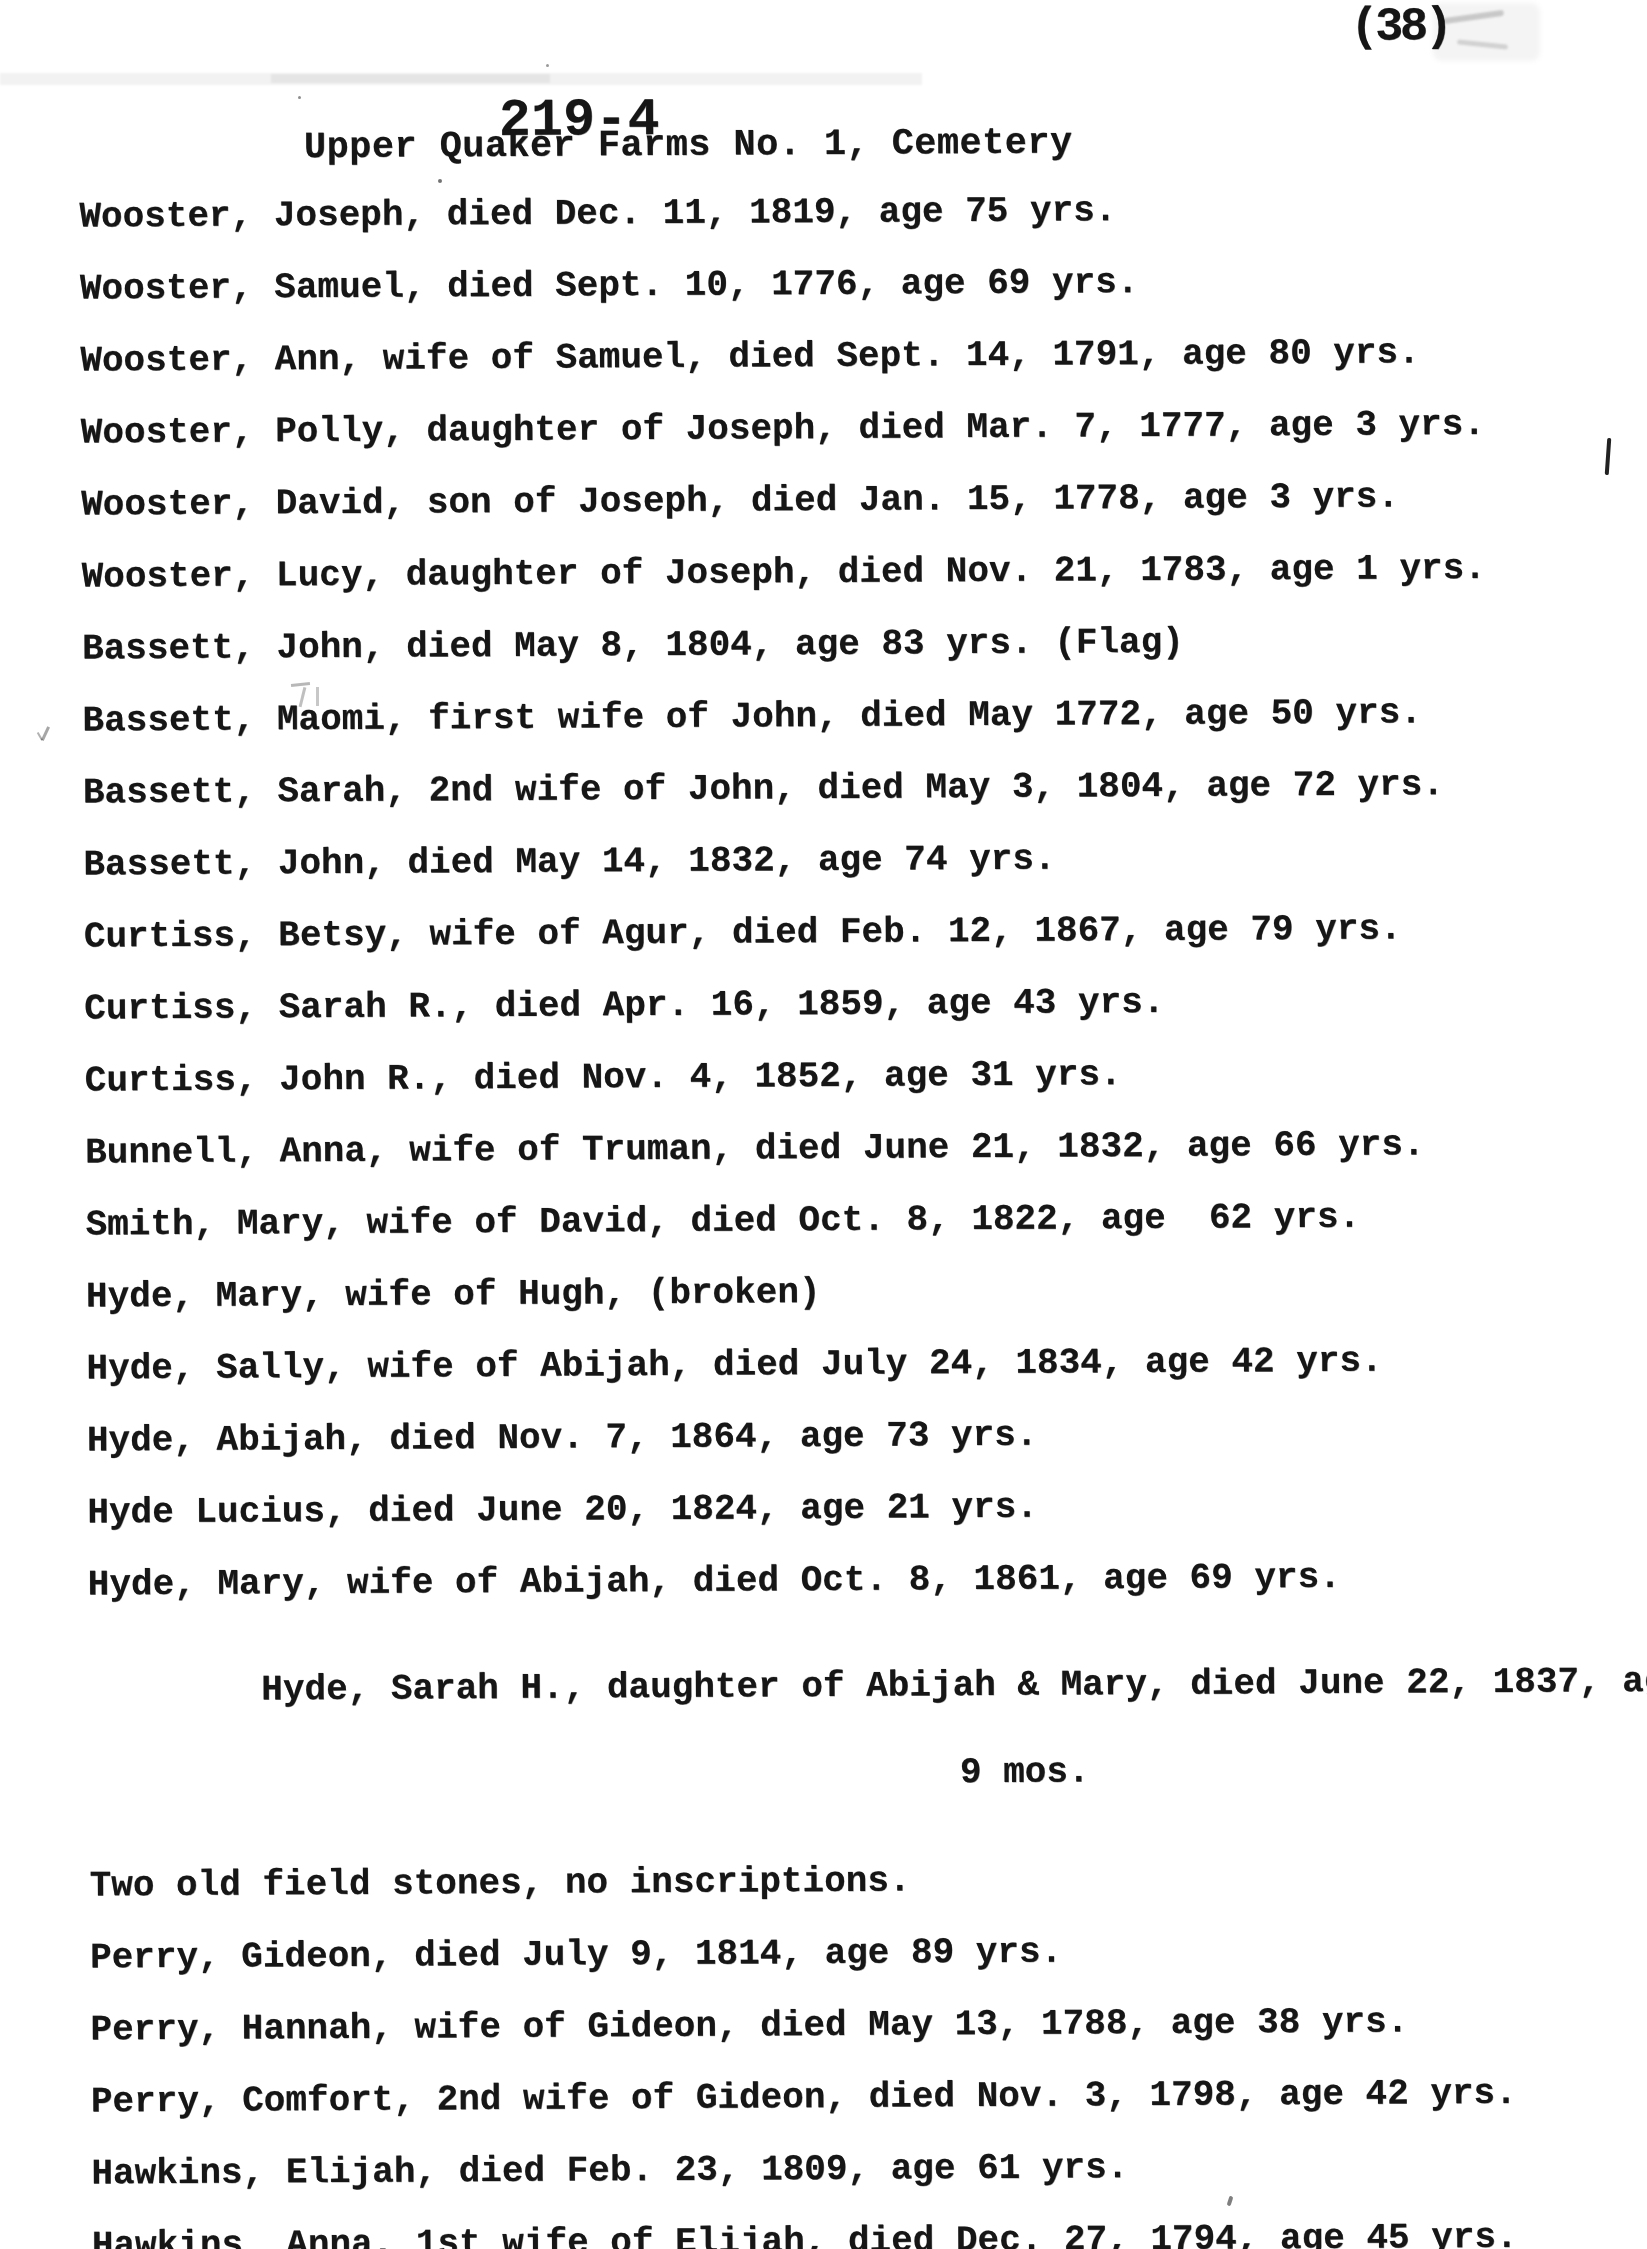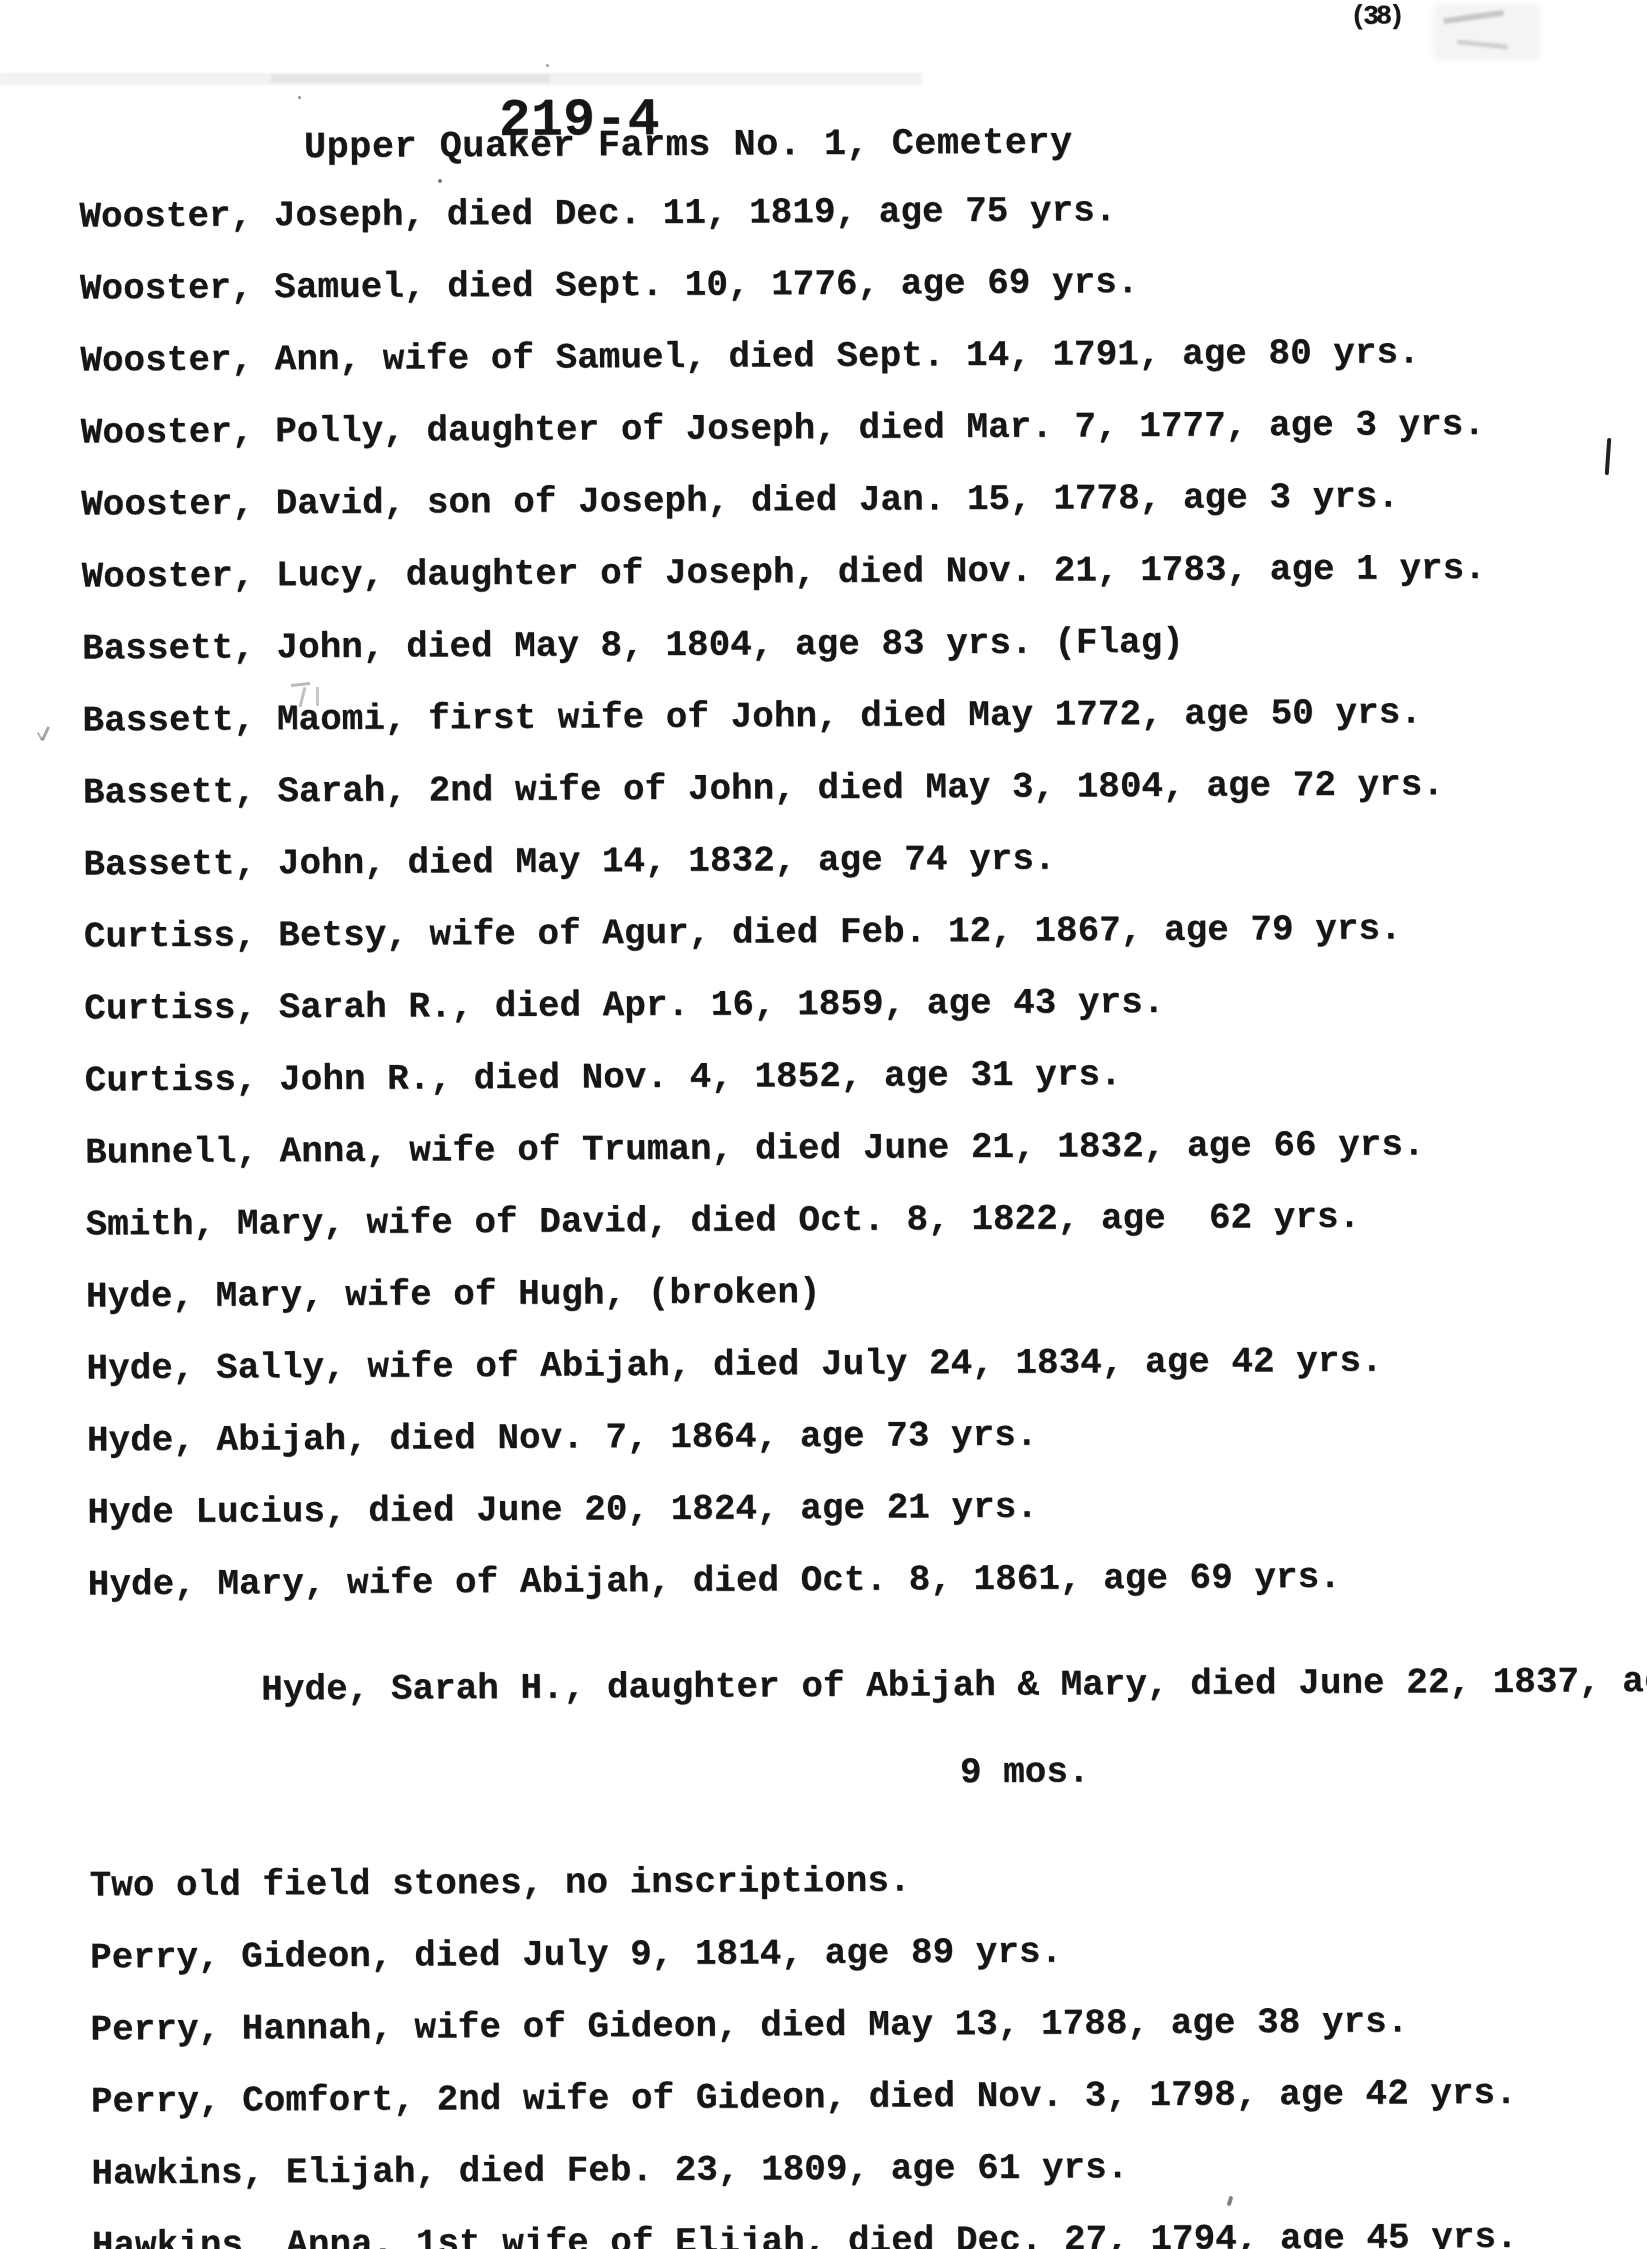--- a/index.html
+++ b/index.html
@@ -25,21 +25,21 @@
     transform-origin: 50% 50%;
   }
   .ink {
     font-weight: 700;
     text-shadow: 0.4px 0.5px 0 rgba(25,25,25,0.45), -0.3px -0.3px 0 rgba(25,25,25,0.22);
   }
   .page-number {
     position: absolute;
     top: 6.8px;
     left: 1357px;
-    font-size: 27px;
+    font-size: 47px;
     line-height: 1;
     letter-spacing: -3.4px;
   }
   .doc-title {
     position: absolute;
     top: 93px;
     left: 505px;
     font-size: 53px;
     line-height: 1;
     letter-spacing: 0.4px;

